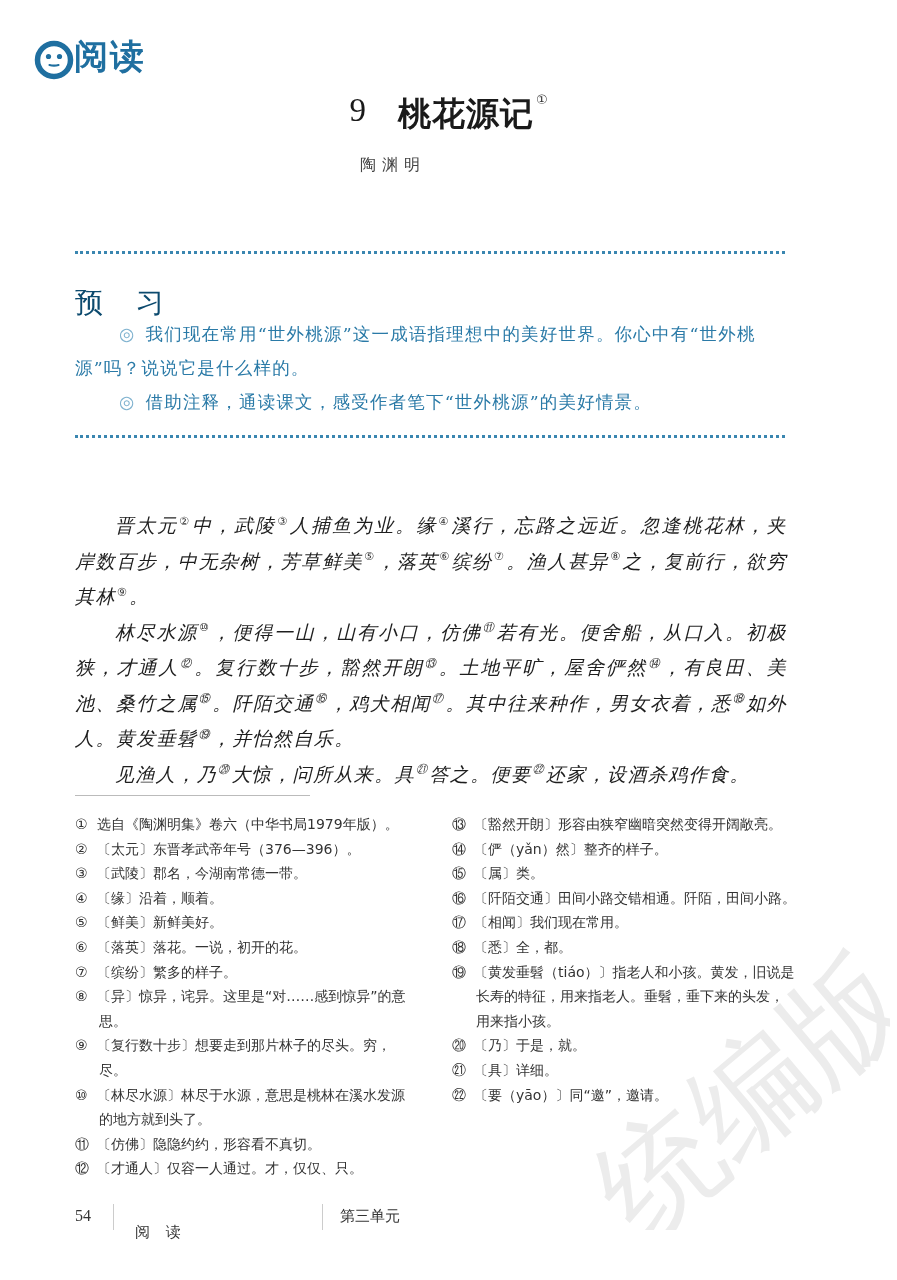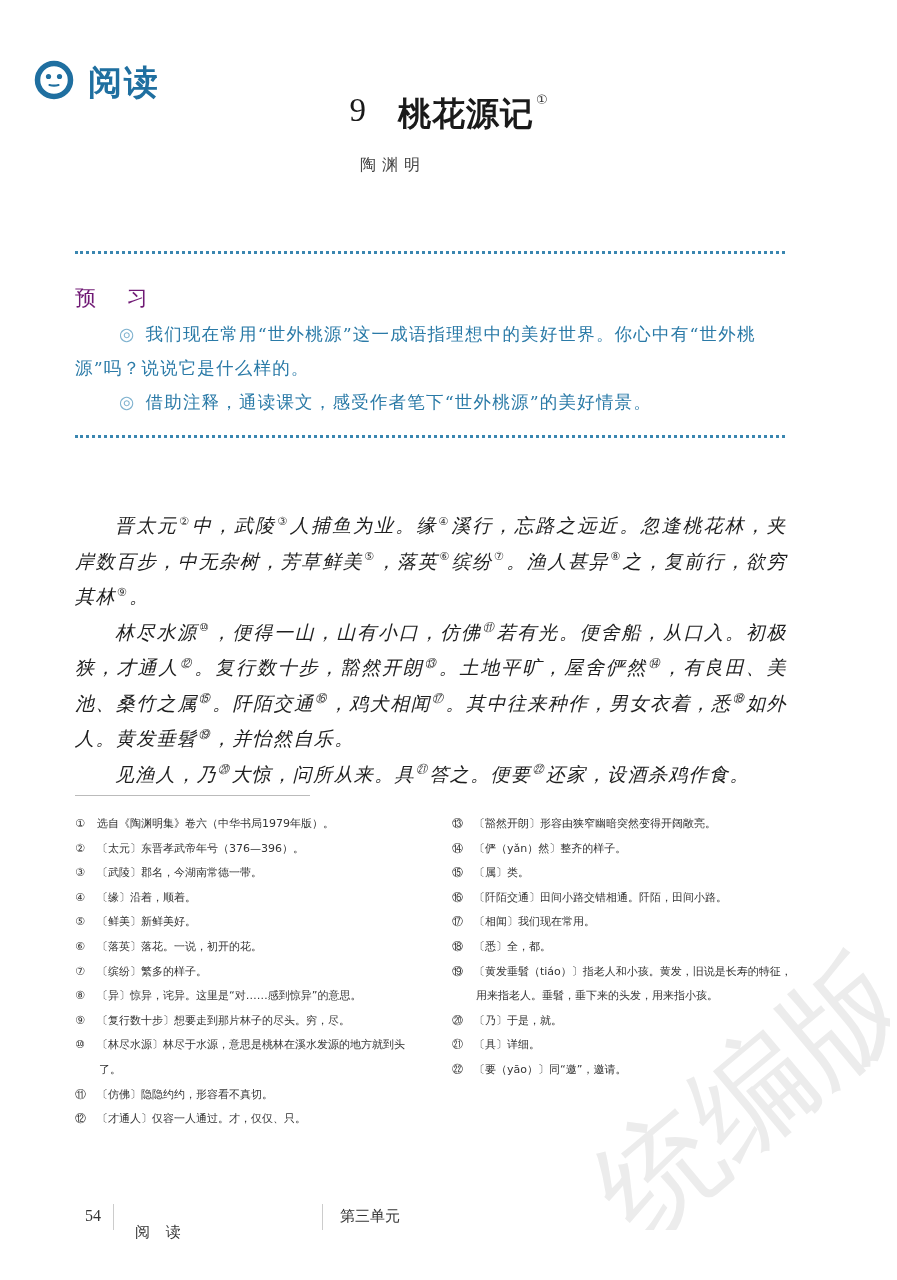--- a/index.html
+++ b/index.html
@@ -1,52 +1,52 @@
 <!DOCTYPE html>
 <html><head>
 <meta charset="utf-8">
 <style>
   html, body { margin:0; padding:0; background:#ffffff; }
   body { width:897px; height:1280px; position:relative; overflow:hidden;
          font-family:"DejaVu Serif", "Liberation Serif", serif; color:#222; }
 
-  .section-badge { position:absolute; left:34px; top:60px; display:flex; align-items:flex-start; gap:14px; }
+  .section-badge { position:absolute; left:34px; top:34px; display:flex; align-items:flex-end; }
   .smiley { width:40px; height:40px; display:block; }
   .section-label { font-family:"DejaVu Sans", sans-serif; font-size:34px; font-weight:bold; color:#1f6fa0; letter-spacing:2px; }
 
   .title-row { position:absolute; left:0; width:897px; top:92px; text-align:center; }
   .title { display:inline-flex; align-items:flex-start; font-size:33px; color:#1a1a1a; }
   .title .num { font-family:"Liberation Serif", serif; margin-right:32px; }
   .title .name { font-family:"DejaVu Sans", sans-serif; font-weight:bold; letter-spacing:1px; }
   .title sup { font-size:13px; margin-left:2px; margin-top:0px; color:#333; font-family:"DejaVu Sans", sans-serif; }
   .author { position:absolute; top:155px; left:0; width:786px; text-align:center;
             font-size:16px; letter-spacing:6px; color:#444; font-family:"DejaVu Sans", sans-serif; }
 
   .dotted { position:absolute; left:75px; width:710px; height:0; border-top:3px dotted #3a86b0; }
-  .preview-title { position:absolute; left:75px; top:284px; font-size:21px; color:#701a75; letter-spacing:12px; font-family:"DejaVu Serif", serif; }
+  .preview-title { position:absolute; left:75px; top:284px; font-size:28px; color:#0c4a6e; letter-spacing:12px; font-family:"DejaVu Serif", serif; }
   .preview-item { position:absolute; left:75px; width:712px; font-size:17.5px; color:#2a7aa7; line-height:34px;
                   font-family:"DejaVu Serif", serif; letter-spacing:1.2px; text-indent:44px; }
   .preview-item .mark { color:#7fb2cf; margin-right:10px; }
 
   .body-text { position:absolute; left:75px; top:508px; width:712px; font-size:19px; line-height:35.5px; color:#1e1e1e;
                font-family:"DejaVu Serif", serif; letter-spacing:1.4px;font-style:italic; }
   .body-text p { margin:0; text-indent:40px; text-align:justify; }
   .fn { font-size:11px; vertical-align:super; line-height:0; font-family:"DejaVu Sans", sans-serif; color:#333; margin:0 1px; }
 
   .fn-rule { position:absolute; left:75px; top:795px; width:235px; border-top:1px solid #bbb; }
-  .notes { position:absolute; top:812px; font-size:11px; line-height:24.6px; color:#333; font-family:"DejaVu Sans", sans-serif; }
+  .notes { position:absolute; top:812px; font-size:14px; line-height:24.6px; color:#333; font-family:"DejaVu Sans", sans-serif; }
   .notes.left { left:75px; width:340px; }
   .notes.right { left:452px; width:345px; }
   .note { padding-left:24px; text-indent:-24px; }
   .note .n { display:inline-block; width:22px; text-indent:0; }
 
   .watermark { position:absolute; left:590px; top:930px; width:300px; height:300px; pointer-events:none; }
 
   .footer { position:absolute; top:1207px; left:75px; font-size:15px; color:#333; font-family:"Liberation Serif", serif; }
-  .footer .page { position:absolute; left:0; top:0; font-size:16px;margin-left:10px; }
+  .footer .page { position:absolute; left:0; top:0; font-size:16px; }
   .footer .sep1 { position:absolute; left:38px; top:-3px; height:26px; border-left:1px solid #ccc; }
   .footer .sect { position:absolute; left:60px; top:16px; letter-spacing:6px; white-space:nowrap; }
   .footer .sep2 { position:absolute; left:247px; top:-3px; height:26px; border-left:1px solid #ccc; }
   .footer .unit { position:absolute; left:265px; top:0; white-space:nowrap; }
 </style>
 </head>
 <body>
 
 <div class="section-badge">
   <svg class="smiley" viewBox="0 0 40 40">

